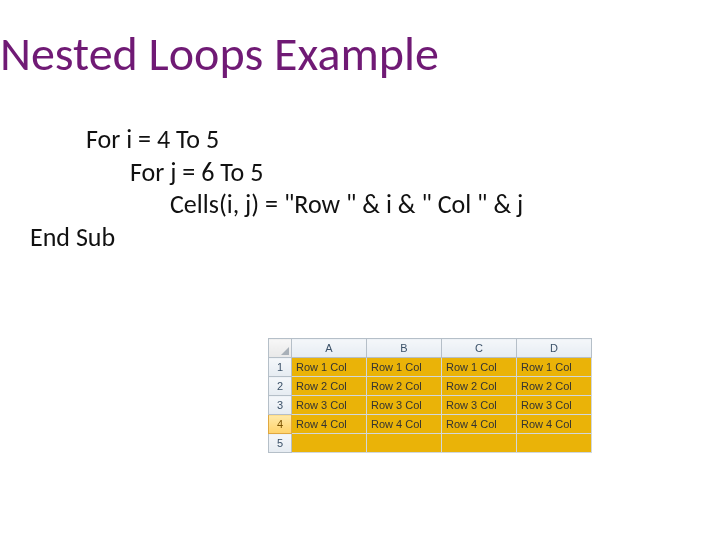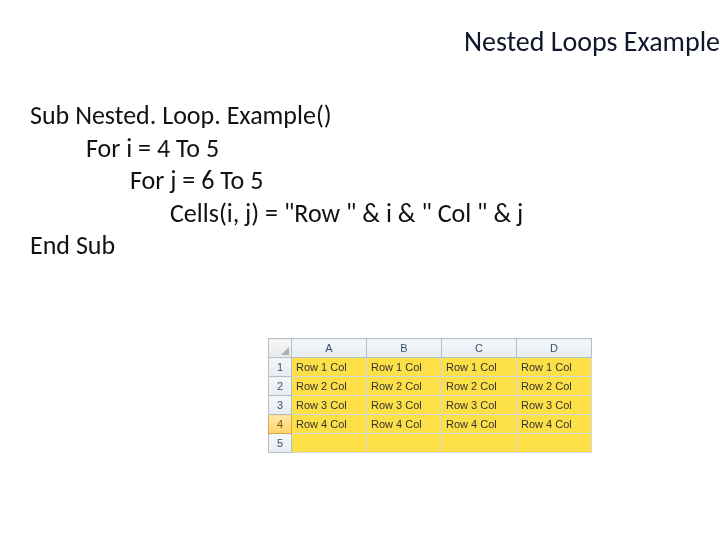--- a/index.html
+++ b/index.html
@@ -7,26 +7,26 @@
     padding: 0;
     width: 720px;
     height: 540px;
     background: #ffffff;
     font-family: Calibri, Arial, sans-serif;
     color: #000;
     position: relative;
     overflow: hidden;
   }
   .title {
-    font-size: 28px;
-    text-align: right;
+    font-size: 48px;
+    text-align: left;
     margin-top: 24px;
     margin-bottom: 40px;
     font-weight: 400;
-    color: #0f172a;
+    color: #701a75;
   }
   .code-block {
     font-size: 26px;
     line-height: 1.25;
     padding-left: 30px;
     color: #111;
   }
   .indent1 { padding-left: 56px; }
   .indent2 { padding-left: 100px; }
   .indent3 { padding-left: 140px; }
@@ -77,30 +77,29 @@
   .spreadsheet th.rowhead.sel {
     background: linear-gradient(#ffe9a8,#ffd36b);
     border: 1px solid #e0a840;
     color: #7a5200;
   }
   .spreadsheet td {
     border: 1px solid #d0d7de;
     padding: 1px 4px;
     height: 16px;
     white-space: nowrap;
-    background: #fde047;
+    background: #eab308;
   }
 </style>
 </head>
 <body>
 
 <div class="title">Nested Loops Example</div>
 
 <div class="code-block">
-  <div>Sub Nested. Loop. Example()</div>
   <div class="indent1">For i = 4 To 5</div>
   <div class="indent2">For j = 6 To 5</div>
   <div class="indent3">Cells(i, j) = "Row " &amp; i &amp; "   Col " &amp; j</div>
   <div>End Sub</div>
 </div>
 
 <table class="spreadsheet">
   <tbody>
       <tr>
     <th class="corner"></th>

